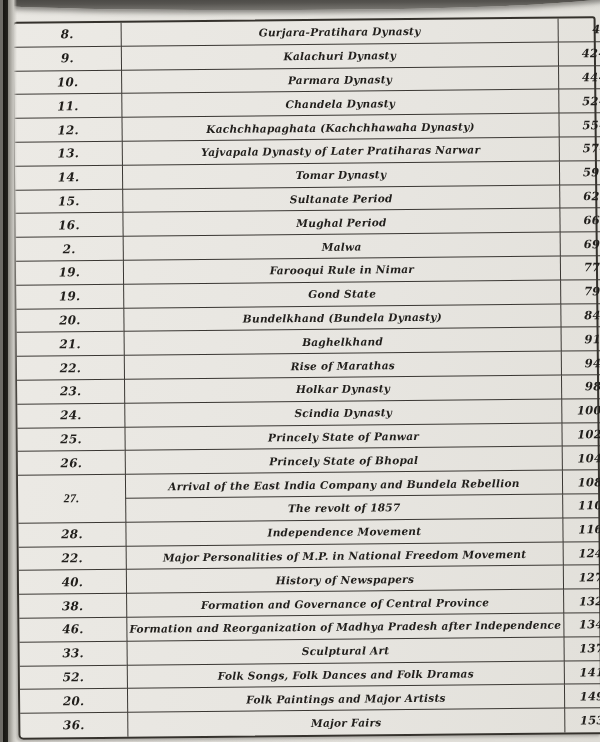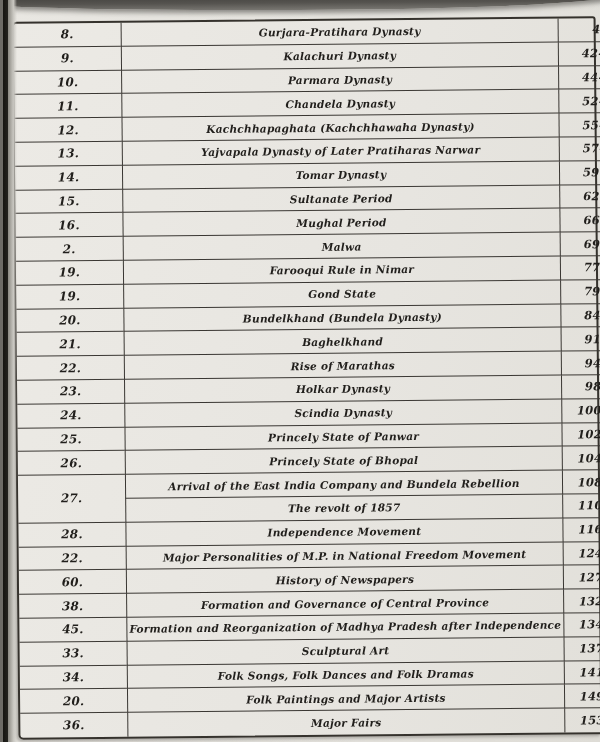--- a/index.html
+++ b/index.html
@@ -75,21 +75,21 @@
     font-style: italic;
     font-weight: bold;
     letter-spacing: 0.2px;
     white-space: nowrap;
     overflow: visible;
     padding: 0 2px;
   }
   .cell.num   { font-size: 12px; }
   .cell.title { font-size: 10.6px; border-left: 1.6px solid #3a3733; }
   .cell.pages { font-size: 11.5px; border-left: 1.6px solid #3a3733; }
-  .cell.span2 { grid-row: span 2; }
+  .cell.span2 { grid-row: span 2; font-family: Liberation Serif, serif; }
   .row:last-child .cell { border-bottom: none; }
   
   .smudge {
     position: absolute;
     height: 7px;
     pointer-events: none;
     background: repeating-linear-gradient(90deg,
       rgba(118,130,112,0.22) 0 11px, rgba(118,130,112,0) 11px 17px,
       rgba(118,130,112,0.16) 17px 31px, rgba(118,130,112,0) 31px 38px);
     filter: blur(1.3px);
@@ -259,45 +259,45 @@
     <div class="cell pages">116-123</div>
   </div>
 
   <div class="row">
     <div class="cell num">22.</div>
     <div class="cell title">Major Personalities of M.P. in National Freedom Movement</div>
     <div class="cell pages">124-126</div>
   </div>
 
   <div class="row">
-    <div class="cell num">60.</div>
+    <div class="cell num">40.</div>
     <div class="cell title">History of Newspapers</div>
     <div class="cell pages">127-131</div>
   </div>
 
   <div class="row">
     <div class="cell num">38.</div>
     <div class="cell title">Formation and Governance of Central Province</div>
     <div class="cell pages">132-133</div>
   </div>
 
   <div class="row">
-    <div class="cell num">45.</div>
+    <div class="cell num">46.</div>
     <div class="cell title">Formation and Reorganization of Madhya Pradesh after Independence</div>
     <div class="cell pages">134-136</div>
   </div>
 
   <div class="row">
     <div class="cell num">33.</div>
     <div class="cell title">Sculptural Art</div>
     <div class="cell pages">137-140</div>
   </div>
 
   <div class="row">
-    <div class="cell num">34.</div>
+    <div class="cell num">52.</div>
     <div class="cell title">Folk Songs, Folk Dances and Folk Dramas</div>
     <div class="cell pages">141-148</div>
   </div>
 
   <div class="row">
     <div class="cell num">20.</div>
     <div class="cell title">Folk Paintings and Major Artists</div>
     <div class="cell pages">149-152</div>
   </div>
 

